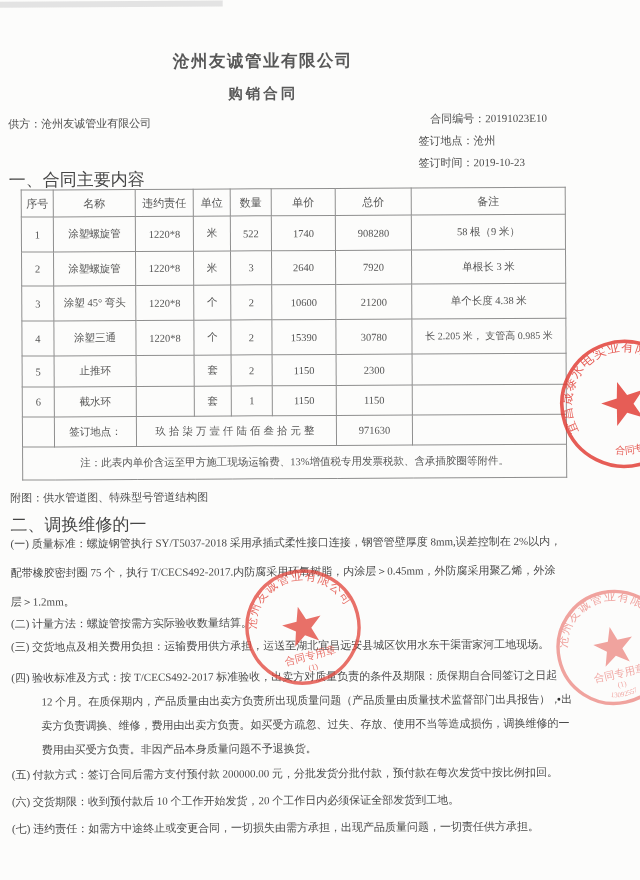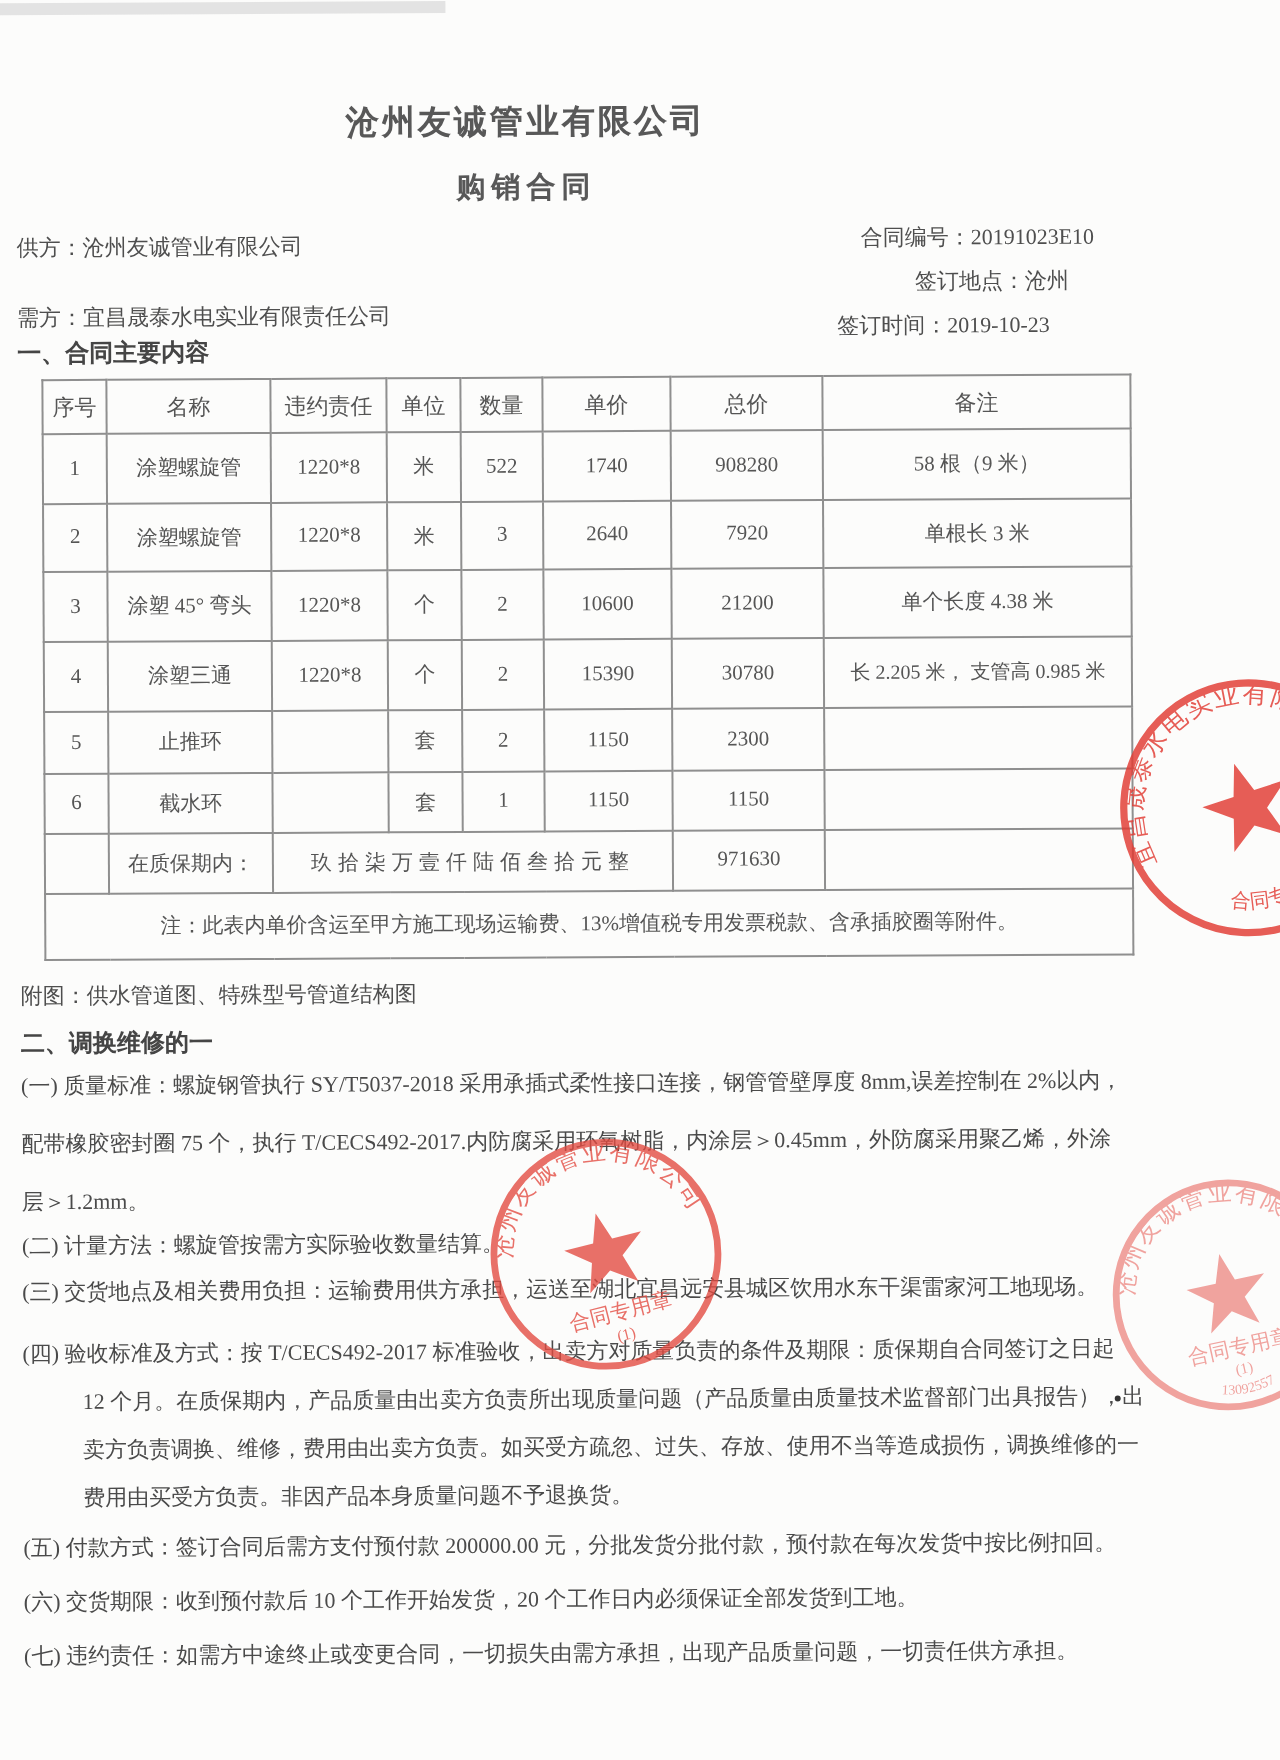--- a/index.html
+++ b/index.html
@@ -6,21 +6,21 @@
   .page{position:relative;width:640px;height:880px;margin:0 auto;background:#fcfcfb;
         overflow:hidden;font-family:"Liberation Serif", serif;color:#4a4a4a;}
   .scan{position:absolute;inset:0;transform:rotate(-0.3deg);}
   .smudge{position:absolute;left:0;top:0;width:225px;height:6px;background:#d8d8d8;opacity:.7;}
   .company-title{position:absolute;left:0;top:50px;width:530px;text-align:center;
         font-size:16.5px;font-weight:700;letter-spacing:1.5px;color:#585858;}
   .doc-title{position:absolute;left:0;top:84px;width:530px;text-align:center;
         font-size:14.5px;font-weight:700;letter-spacing:3px;color:#585858;}
   .line{white-space:nowrap;}
   .meta{position:absolute;font-size:11px;color:#4e4e4e;white-space:nowrap;}
-  .sec-title{position:absolute;font-size:12px;font-weight:700;color:#454545;white-space:nowrap;}
+  .sec-title{position:absolute;font-size:17px;font-weight:400;color:#454545;white-space:nowrap;}
   
   table.main{position:absolute;left:22px;top:188px;border-collapse:collapse;table-layout:fixed;
         font-size:10.5px;color:#555;}
   table.main td,table.main th{border:1px solid #8f8f8f;text-align:center;vertical-align:middle;
         font-weight:400;padding:0 2px;overflow:hidden;}
   table.main th{font-size:11px;}
   tr.hdr{height:27px;} tr.r1{height:35px;} tr.r2{height:34px;} tr.r3{height:35px;}
   tr.r4{height:35px;} tr.r5{height:31px;} tr.r6{height:30px;} tr.tot{height:30px;}
   tr.noterow{height:33px;}
   td.noteCell{text-align:left;padding:0 6px;font-size:10.5px;}
@@ -39,23 +39,22 @@
 
 <div class="page">
  <div class="scan">
 
   <div class="smudge"></div>
 
   <div class="company-title">沧州友诚管业有限公司</div>
   <div class="doc-title">购销合同</div>
 
   <div class="meta" style="left:10px;top:115px;">供方：沧州友诚管业有限公司</div>
-  <div class="meta" style="left:10px;top:150px;">需方：宜昌晟泰水电实业有限责任公司</div>
   <div class="meta" style="left:420px;top:112px;margin-left:12px;">合同编号：20191023E10</div>
-  <div class="meta" style="left:420px;top:134px;margin-left:39px;">签订地点：沧州</div>
+  <div class="meta" style="left:420px;top:134px;">签订地点：沧州</div>
   <div class="meta" style="left:420px;top:156px;">签订时间：2019-10-23</div>
 
   <div class="sec-title" style="left:10px;top:167px;">一、合同主要内容</div>
 
   <table class="main">
     <colgroup>
       <col style="width:32px">
           <col style="width:82px">
           <col style="width:58px">
           <col style="width:37px">
@@ -130,21 +129,21 @@
       <td>截水环</td>
       <td></td>
       <td>套</td>
       <td>1</td>
       <td>1150</td>
       <td>1150</td>
       <td></td>
     </tr>
     <tr class="tot">
       <td></td>
-      <td>在质保期内：</td>
+      <td>签订地点：</td>
       <td class="amountWords" colspan="4">玖拾柒万壹仟陆佰叁拾元整</td>
       <td>971630</td>
       <td></td>
     </tr>
     <tr class="noterow">
       <td class="noteCell" colspan="8">注：此表内单价含运至甲方施工现场运输费、13%增值税专用发票税款、含承插胶圈等附件。</td>
     </tr>
   </tbody>
       </table>
 

